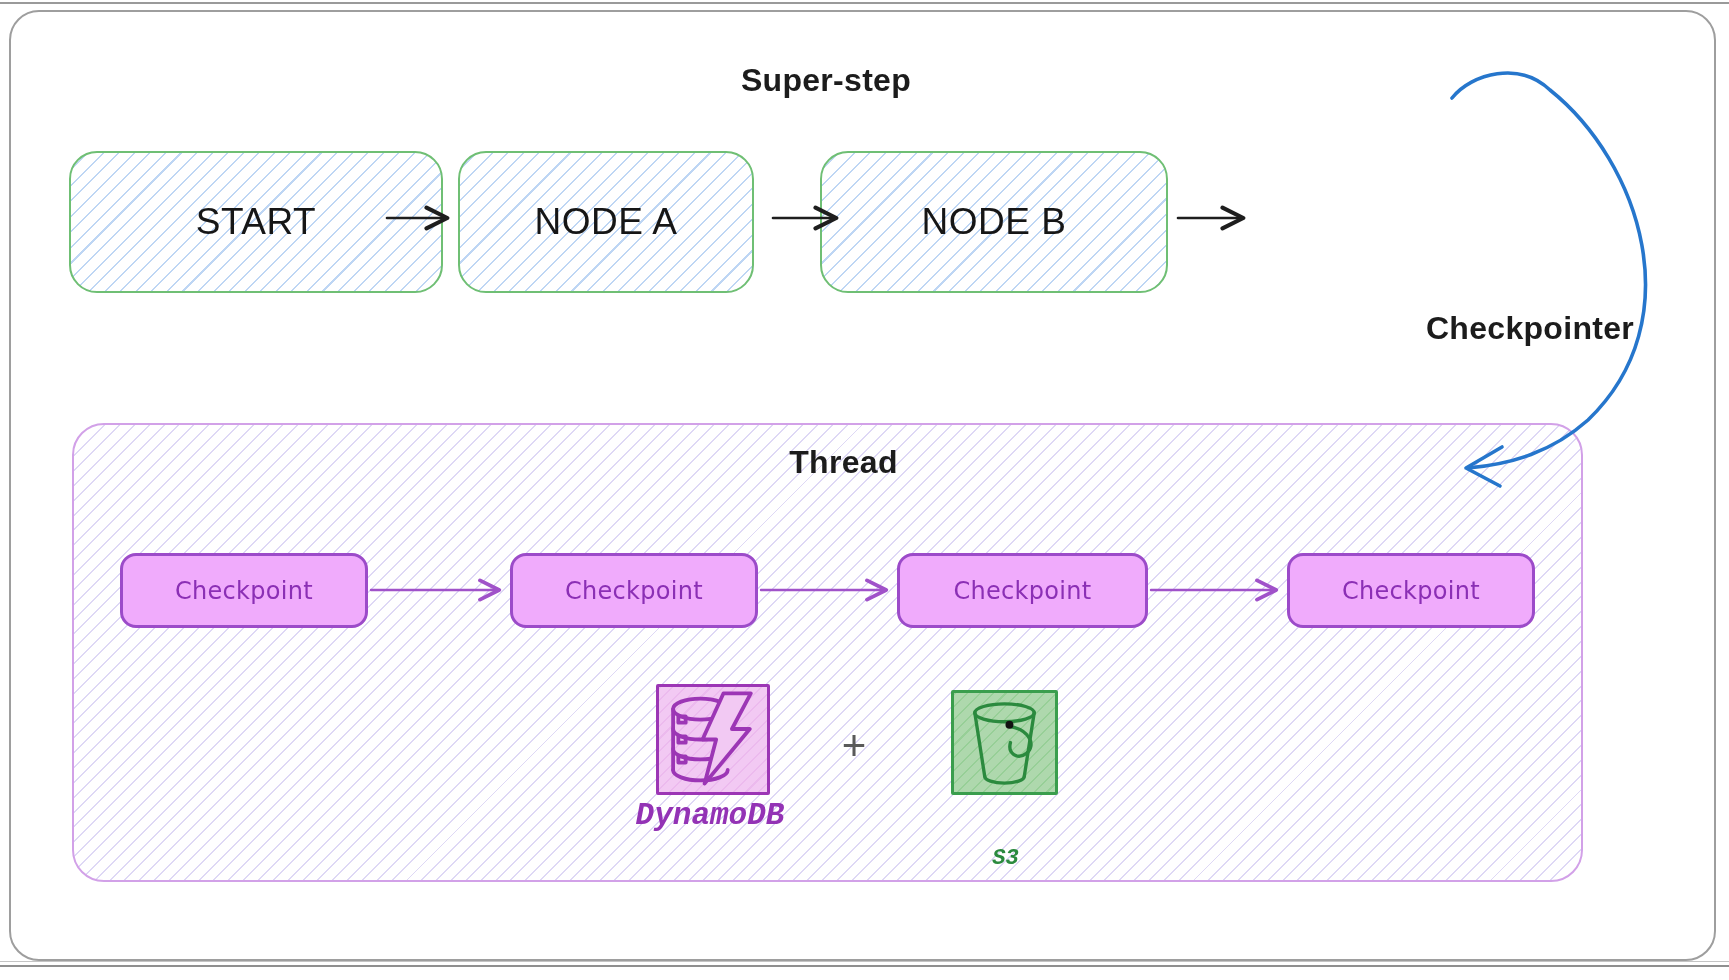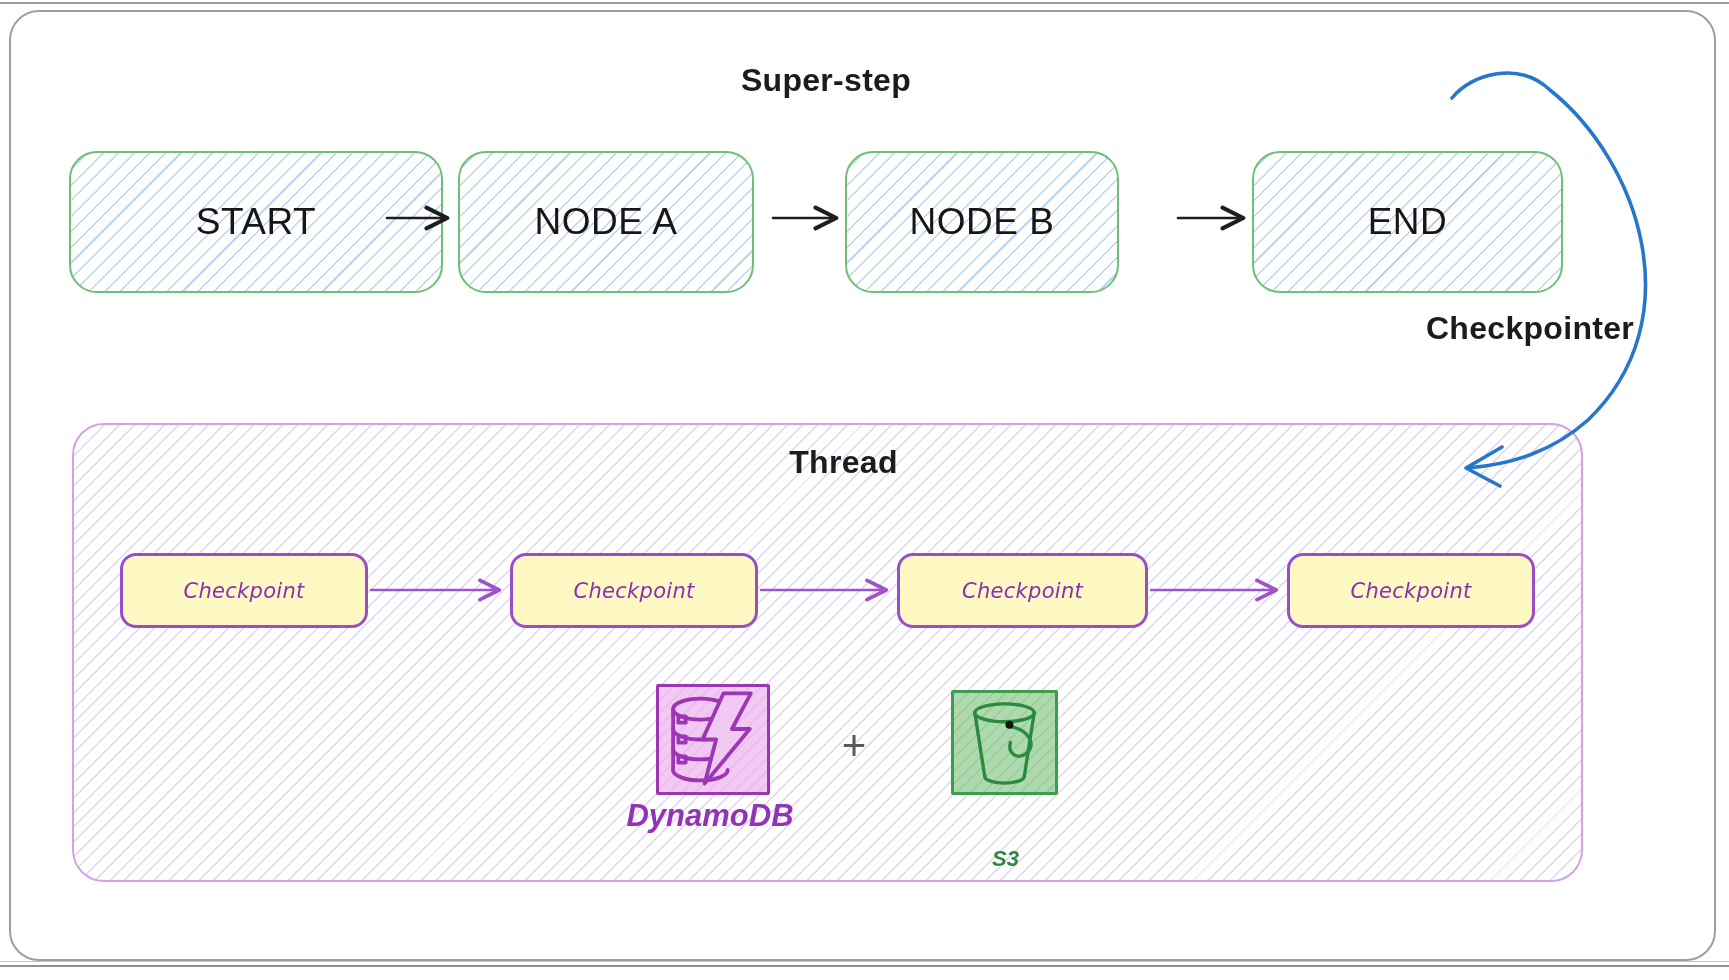--- a/index.html
+++ b/index.html
@@ -32,39 +32,39 @@
     position:absolute; top:151px; height:142px; box-sizing:border-box;
     border:2.5px solid #6fbf74; border-radius:28px;
     background:
       repeating-linear-gradient(135deg, #bed6f4 0px, #bed6f4 1.5px, transparent 1.5px, transparent 11px),
       #ffffff;
     display:flex; align-items:center; justify-content:center;
     font-size:37px; font-weight:500; color:#161616; letter-spacing:0.5px;
   }
   #node-start  { left:69px;   width:374px; }
   #node-a      { left:458px;  width:296px; }
-  #node-b      { left:845px;  width:274px; }
+  #node-b      { left:820px;  width:348px; }
   #node-end    { left:1252px; width:311px; }
 
   
   .thread-box {
     position:absolute; left:72px; top:423px; width:1511px; height:459px;
     box-sizing:border-box; border:2.5px solid #d2a1e8; border-radius:32px;
     background:
       repeating-linear-gradient(135deg, #ded8f5 0px, #ded8f5 1.4px, transparent 1.4px, transparent 10.5px),
       #ffffff;
   }
 
   
   .checkpoint {
     position:absolute; top:553px; height:75px; box-sizing:border-box;
-    border:3px solid #9c4bc9; border-radius:16px; background:#fef9c3;
+    border:3px solid #9c4bc9; border-radius:16px; background:#f0abfc;
     display:flex; align-items:center; justify-content:center;
     font-family:"DejaVu Sans", sans-serif;
-    font-size:21px; font-weight:500; color:#8b2fb5; letter-spacing:0.3px;font-style:italic;
+    font-size:24px; font-weight:500; color:#8b2fb5; letter-spacing:0.3px;
   }
   #checkpoint-1 { left:120px;  width:248px; }
   #checkpoint-2 { left:510px;  width:248px; }
   #checkpoint-3 { left:897px;  width:251px; }
   #checkpoint-4 { left:1287px; width:248px; }
 
   
   .dynamodb-square {
     position:absolute; left:656px; top:684px; width:114px; height:111px;
     box-sizing:border-box; border:3px solid #9c36b5; border-radius:2px;
@@ -73,21 +73,21 @@
       #f2c9f3;
   }
   .s3-square {
     position:absolute; left:951px; top:690px; width:107px; height:105px;
     box-sizing:border-box; border:3px solid #3a9e4d; border-radius:2px;
     background:
       repeating-linear-gradient(135deg, #97cf97 0px, #97cf97 1.5px, transparent 1.5px, transparent 9px),
       #aed8ad;
   }
   .hand-label {
-    position:absolute; text-align:center; font-family:Liberation Sans, sans-serif;
+    position:absolute; text-align:center; font-family:Liberation Mono, monospace;
     font-style:italic; font-weight:600; white-space:nowrap;
   }
   #label-dynamodb { left:585px; top:798px; width:250px; font-size:31px; color:#9333b5; }
   #label-s3       { left:953px; top:802px; width:105px; font-size:22px; color:#2b8a3e;margin-top:44px; }
   #plus-sign {
     position:absolute; left:824px; top:722px; width:60px; text-align:center;
     font-size:42px; font-weight:400; color:#5a5a5a;
   }
 
   .arrows-overlay { position:absolute; left:0; top:0; width:1729px; height:980px; pointer-events:none; }
@@ -102,21 +102,20 @@
   <div class="edge-line edge-bottom-1"></div>
   <div class="edge-line edge-bottom-2"></div>
   <div class="frame"></div>
 
   <div class="title" id="title-super-step">Super-step</div>
   <div class="title" id="title-checkpointer">Checkpointer</div>
 
   <div class="flow-node" id="node-start">START</div>
   <div class="flow-node" id="node-a">NODE A</div>
   <div class="flow-node" id="node-b">NODE B</div>
-  <div class="flow-node" id="node-end">END</div>
 
   <div class="thread-box"></div>
   <div class="title" id="title-thread">Thread</div>
 
   <div class="checkpoint" id="checkpoint-1">Checkpoint</div>
   <div class="checkpoint" id="checkpoint-2">Checkpoint</div>
   <div class="checkpoint" id="checkpoint-3">Checkpoint</div>
   <div class="checkpoint" id="checkpoint-4">Checkpoint</div>
 
   <div class="dynamodb-square">

